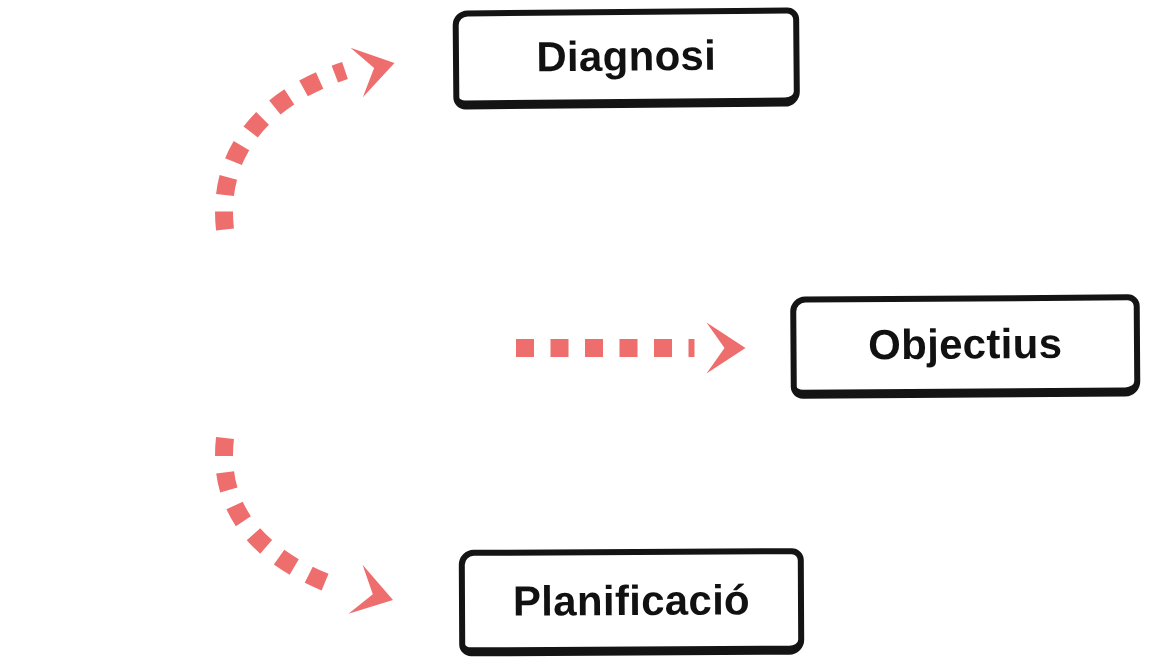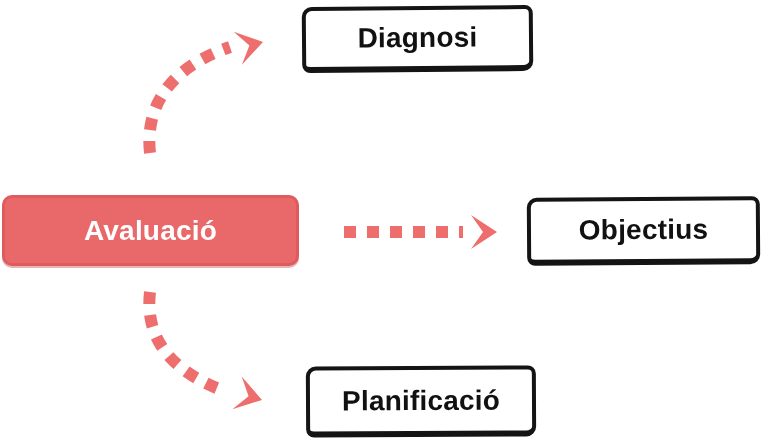--- a/index.html
+++ b/index.html
@@ -94,23 +94,20 @@
       <path d="M344,232 L463,232" fill="none" stroke="#ee6e6e" stroke-width="12" stroke-dasharray="12 11" stroke-linecap="butt"></path>
       <polygon points="0,0 -26,-17 -14,0 -26,17" fill="#ee6e6e" transform="translate(497,232) rotate(0)"></polygon>
     </g>
 
     <g>
       <path d="M150,292 C145,336 168,370 224,391" fill="none" stroke="#ee6e6e" stroke-width="12" stroke-dasharray="12 11" stroke-linecap="butt"></path>
       <polygon points="0,0 -26,-17 -14,0 -26,17" fill="#ee6e6e" transform="translate(262,400) rotate(16)"></polygon>
     </g>
   </svg>
 
-  <div class="node node-red">
-    <span class="node-label">Avaluació</span>
-  </div>
 
   <div class="node node-box node-diagnosi">
     <span class="node-label">Diagnosi</span>
   </div>
 
   <div class="node node-box node-objectius">
     <span class="node-label">Objectius</span>
   </div>
 
   <div class="node node-box node-planificacio">

